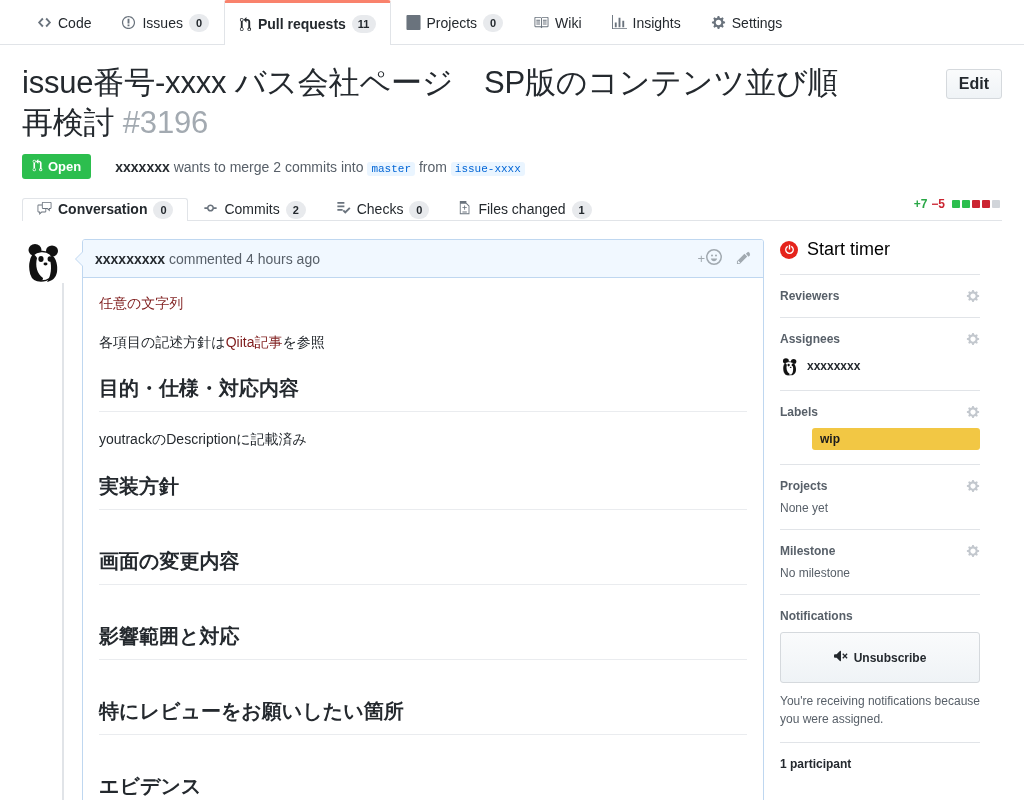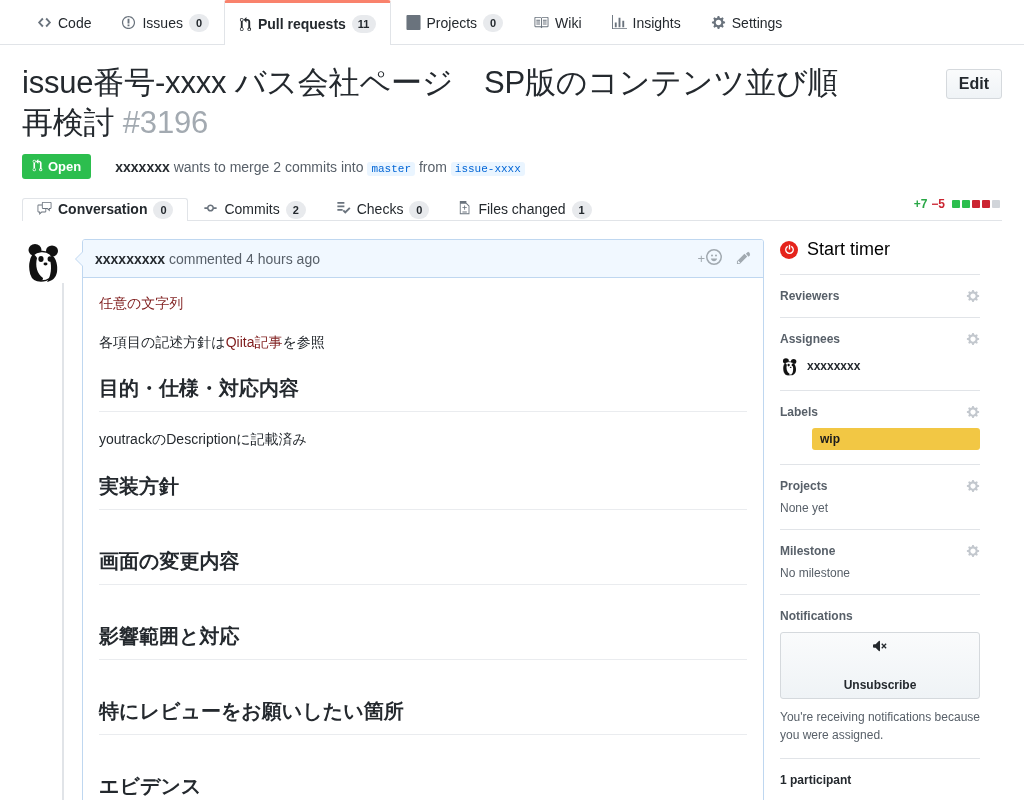--- a/index.html
+++ b/index.html
@@ -305,30 +305,29 @@
     padding: 4px 8px;
     border-radius: 3px;
     margin-left: 32px;
   }
   .unsub-btn {
     width: 100%;
     margin-top: 9px;
     display: flex;
     align-items: center;
     justify-content: center;
-    gap: 22px;
+    gap: 6px;
     font-size: 12px;
     font-weight: bold;
     color: #24292e;
     background: linear-gradient(#fafbfc, #eff3f6);
     border: 1px solid #d5d9dd;
     border-radius: 3px;
-    padding: 6px 10px;
+    padding: 16px 10px;
     cursor: pointer;
-    flex-direction: column;
   }
   .notif-note {
     font-size: 12px;
     color: #586069;
     line-height: 1.5;
     margin-top: 9px;
   }
   .participants { font-size: 12px; font-weight: bold; color: #24292e; margin-top: 11px; }
 </style>
 </head>

